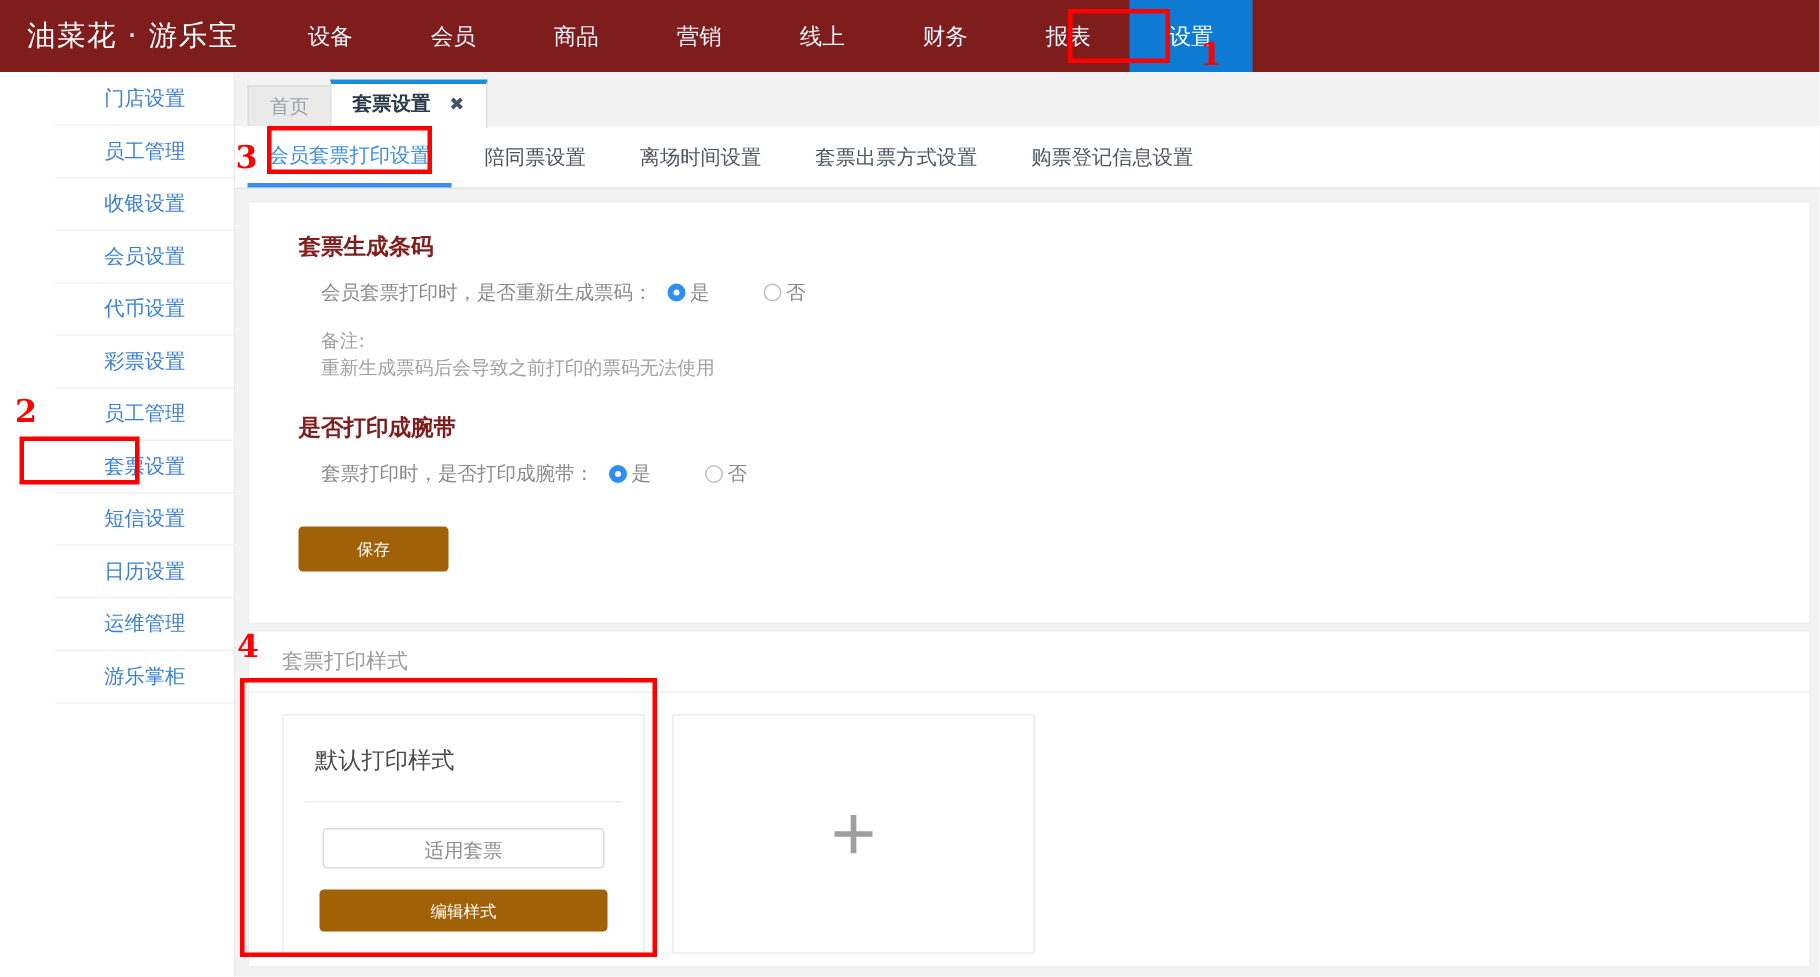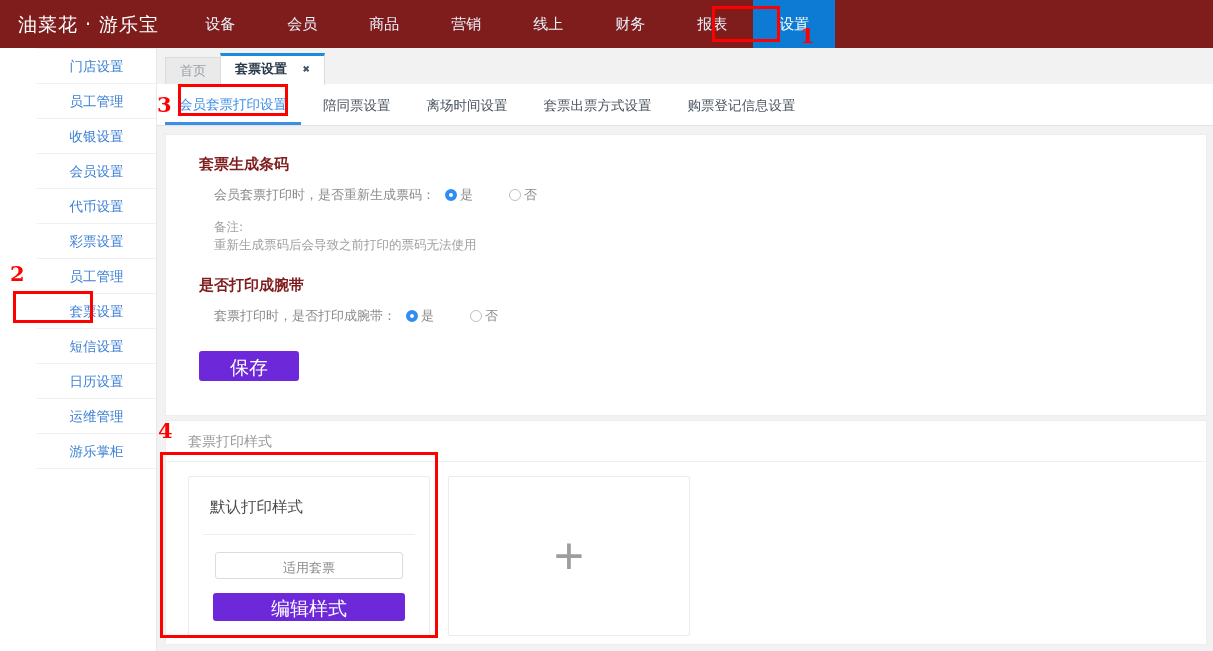--- a/index.html
+++ b/index.html
@@ -95,21 +95,20 @@
     line-height: 27px;
     padding: 0 14px;
     font-size: 13px;
     color: #9aa0a6;
     background: #eaeaea;
     border: 1px solid #dcdcdc;
     border-bottom: none;
     margin-right: -1px;
     cursor: pointer;
     white-space: nowrap;
-    font-family: Liberation Mono, monospace;
   }
   .ptab.active {
     background: #ffffff;
     color: #2b3a4a;
     font-weight: bold;
     height: 29px;
     line-height: 27px;
     border-top: 3px solid #1a8cdc;
     position: relative;
     z-index: 2;
@@ -210,23 +209,23 @@
 
   .note {
     font-size: 12.5px;
     color: #a0a0a0;
     padding: 14px 0 0 48px;
     line-height: 18px;
   }
 
   .btn-primary {
     display: inline-block;
-    background: #6d28d9;
+    background: #a16207;
     color: #ffffff;
-    font-size: 19px;
+    font-size: 11px;
     border: none;
     border-radius: 3px;
     text-align: center;
     cursor: pointer;
     font-family: inherit;
   }
   .save-btn {
     width: 100px; height: 30px; line-height: 30px;
     margin: 26px 0 22px 33px;
   }

